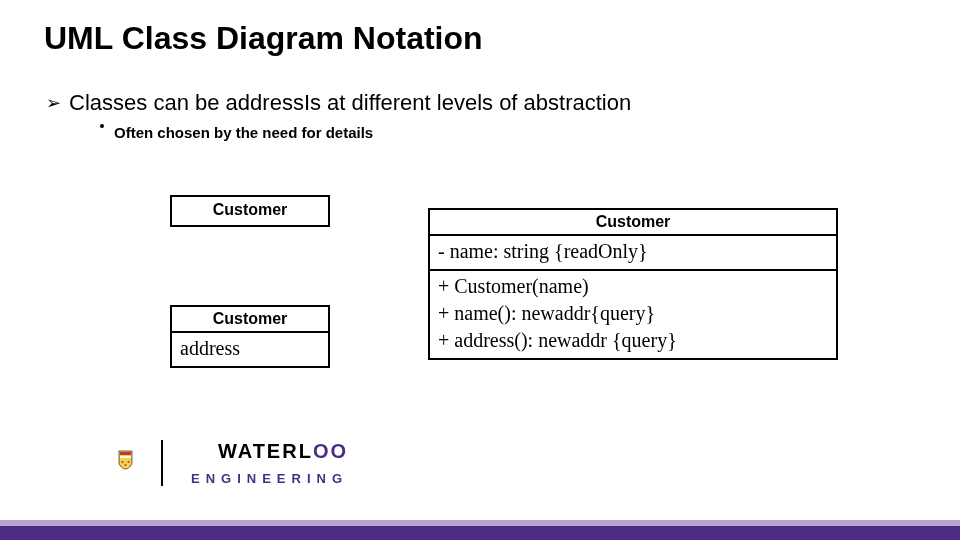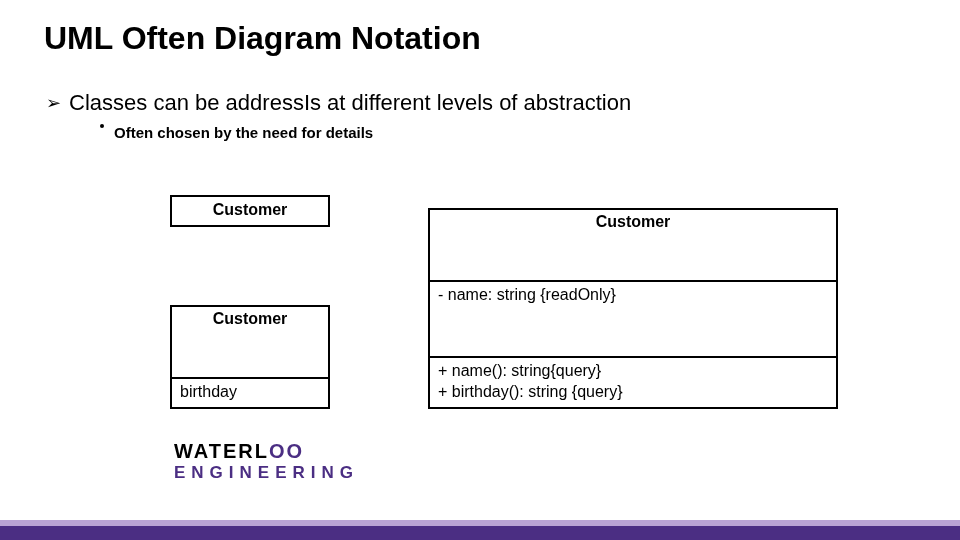--- a/index.html
+++ b/index.html
@@ -6,77 +6,78 @@
   html, body { width: 960px; height: 540px; font-family: Arial, Helvetica, sans-serif; background: #fff; color: #000; }
   .slide { position: relative; width: 960px; height: 540px; overflow: hidden; }
   .title { position: absolute; left: 44px; top: 20px; font-size: 32px; font-weight: 700; }
   .bullet-main { position: absolute; left: 46px; top: 90px; font-size: 22px; display: flex; align-items: center; gap: 8px; }
   .bullet-main .glyph { font-size: 18px; }
   .bullet-sub { position: absolute; left: 100px; top: 124px; font-size: 15px; font-weight: 700; display: flex; align-items: flex-start; gap: 10px; }
   .bullet-sub .dot { width: 4px; height: 4px; background:#000; border-radius:50%; display:inline-block; }
 
   .uml { position: absolute; border: 2px solid #000; background: #fff; }
   .uml .hdr { text-align: center; font-weight: 700; font-size: 16px; padding: 3px 0; }
-  .uml .sect { border-top: 2px solid #000; font-family: Liberation Sans, sans-serif; font-size: 16px; padding: 2px 8px 4px 8px; line-height: 1.35; white-space: nowrap; margin-top: 46px; }
+  .uml .sect { border-top: 2px solid #000; font-family: Liberation Serif, serif; font-size: 20px; padding: 2px 8px 4px 8px; line-height: 1.35; white-space: nowrap; }
 
   .uml.simple { left: 170px; top: 195px; width: 160px; }
   .uml.simple .hdr { padding: 4px 0 6px 0; }
 
   .uml.mid { left: 170px; top: 305px; width: 160px; }
   .uml.detail { left: 428px; top: 208px; width: 410px; }
 
   .footer { position: absolute; left: 0; right: 0; bottom: 0; height: 22px; }
   .footer .bar-dark { position:absolute; left:0; right:0; bottom:0; height:14px; background:#4b2e83; }
   .footer .bar-light { position:absolute; left:0; right:0; bottom:12px; height:8px; background:#b9a4d4; }
 
   .brand { position: absolute; left: 118px; top: 440px; width: 230px; }
   .brand .wmark { letter-spacing: 2px; }
   .brand .line1 { font-size: 20px; font-weight: 800; color:#000; }
   .brand .line1 .oo { color:#4b2e83; }
-  .brand .line2 { font-size: 17px; font-weight: 700; letter-spacing: 6px; color:#4b2e83; margin-top: 0; }
+  .brand .line2 { font-size: 13px; font-weight: 700; letter-spacing: 6px; color:#4b2e83; margin-top: 8px; }
   .brand .sep { width: 4px; background:#000; align-self: stretch; }
-  .brand-row { display:flex; gap:28px; align-items:stretch; }
+  .brand-row { display:flex; gap:28px; align-items:stretch;text-align:right; }
   .brand .shield { width: 30px; height: 40px; }
 </style>
 </head>
 <body>
 
 <div class="slide">
 
-  <div class="title">UML Often Diagram Notation</div>
+  <div class="title">UML Class Diagram Notation</div>
 
   <div class="bullet-main">
     <span class="glyph">➢</span>
     <span>Classes can be addressIs at different levels of abstraction</span>
   </div>
 
   <div class="bullet-sub">
     <span class="dot"></span>
     <span>Often chosen by the need for details</span>
   </div>
 
   <div class="uml simple">
     <div class="hdr">Customer</div>
   </div>
 
   <div class="uml mid">
     <div class="hdr">Customer</div>
     <div class="sect">
-      <div>birthday</div>
+      <div>address</div>
     </div>
   </div>
 
   <div class="uml detail">
     <div class="hdr">Customer</div>
     <div class="sect">
       <div>- name: string {readOnly}</div>
     </div>
     <div class="sect">
-      <div>+ name(): string{query}</div>
-      <div>+ birthday(): string {query}</div>
+      <div>+ Customer(name)</div>
+      <div>+ name(): newaddr{query}</div>
+      <div>+ address(): newaddr {query}</div>
     </div>
   </div>
 
   <div class="brand">
     <div class="brand-row">
       <svg class="shield" viewBox="0 0 30 40">
         <path d="M2 2 H28 V24 C28 32 20 38 15 38 C10 38 2 32 2 24 Z" fill="#f6d24a" stroke="#000" stroke-width="1.2"></path>
         <path d="M4 4 H26 V10 H4 Z" fill="#c33"></path>
         <path d="M4 12 H26 V16 H4 Z" fill="#fff"></path>
         <circle cx="9" cy="24" r="2" fill="#c33"></circle>

